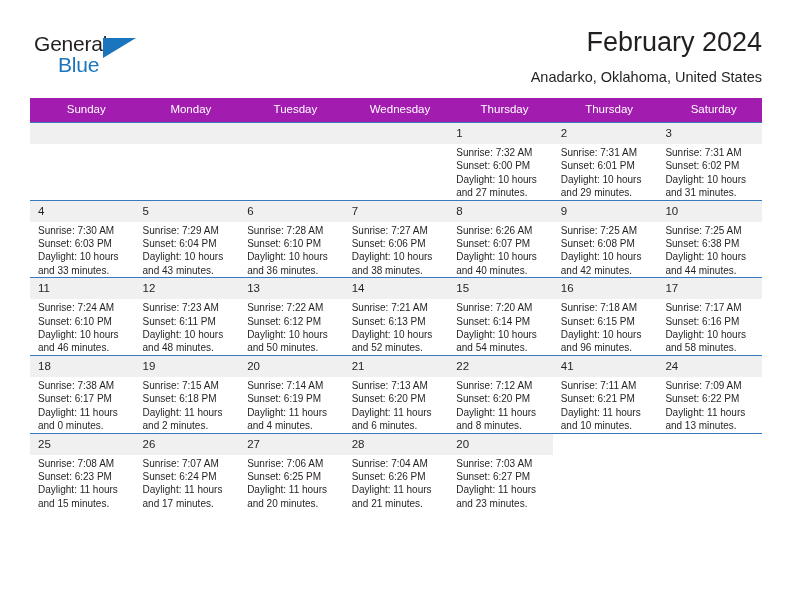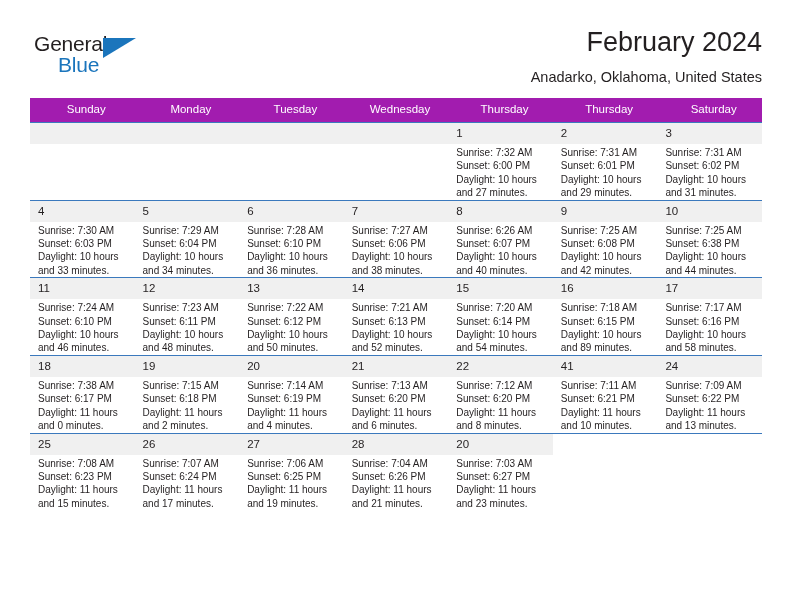--- a/index.html
+++ b/index.html
@@ -242,21 +242,21 @@
               </span>
             </div>
           </td>
           <td>
             <div class="daycell">
               <span class="daynum">5</span>
               <span class="details">
                 <span>Sunrise: 7:29 AM</span>
                 <span>Sunset: 6:04 PM</span>
                 <span>Daylight: 10 hours</span>
-                <span>and 34 minutes.</span>
+                <span>and 43 minutes.</span>
               </span>
             </div>
           </td>
           <td>
             <div class="daycell">
               <span class="daynum">6</span>
               <span class="details">
                 <span>Sunrise: 7:28 AM</span>
                 <span>Sunset: 6:10 PM</span>
                 <span>Daylight: 10 hours</span>
@@ -365,21 +365,21 @@
               </span>
             </div>
           </td>
           <td>
             <div class="daycell">
               <span class="daynum">16</span>
               <span class="details">
                 <span>Sunrise: 7:18 AM</span>
                 <span>Sunset: 6:15 PM</span>
                 <span>Daylight: 10 hours</span>
-                <span>and 89 minutes.</span>
+                <span>and 96 minutes.</span>
               </span>
             </div>
           </td>
           <td>
             <div class="daycell">
               <span class="daynum">17</span>
               <span class="details">
                 <span>Sunrise: 7:17 AM</span>
                 <span>Sunset: 6:16 PM</span>
                 <span>Daylight: 10 hours</span>
@@ -490,21 +490,21 @@
               </span>
             </div>
           </td>
           <td>
             <div class="daycell">
               <span class="daynum">27</span>
               <span class="details">
                 <span>Sunrise: 7:06 AM</span>
                 <span>Sunset: 6:25 PM</span>
                 <span>Daylight: 11 hours</span>
-                <span>and 19 minutes.</span>
+                <span>and 20 minutes.</span>
               </span>
             </div>
           </td>
           <td>
             <div class="daycell">
               <span class="daynum">28</span>
               <span class="details">
                 <span>Sunrise: 7:04 AM</span>
                 <span>Sunset: 6:26 PM</span>
                 <span>Daylight: 11 hours</span>

